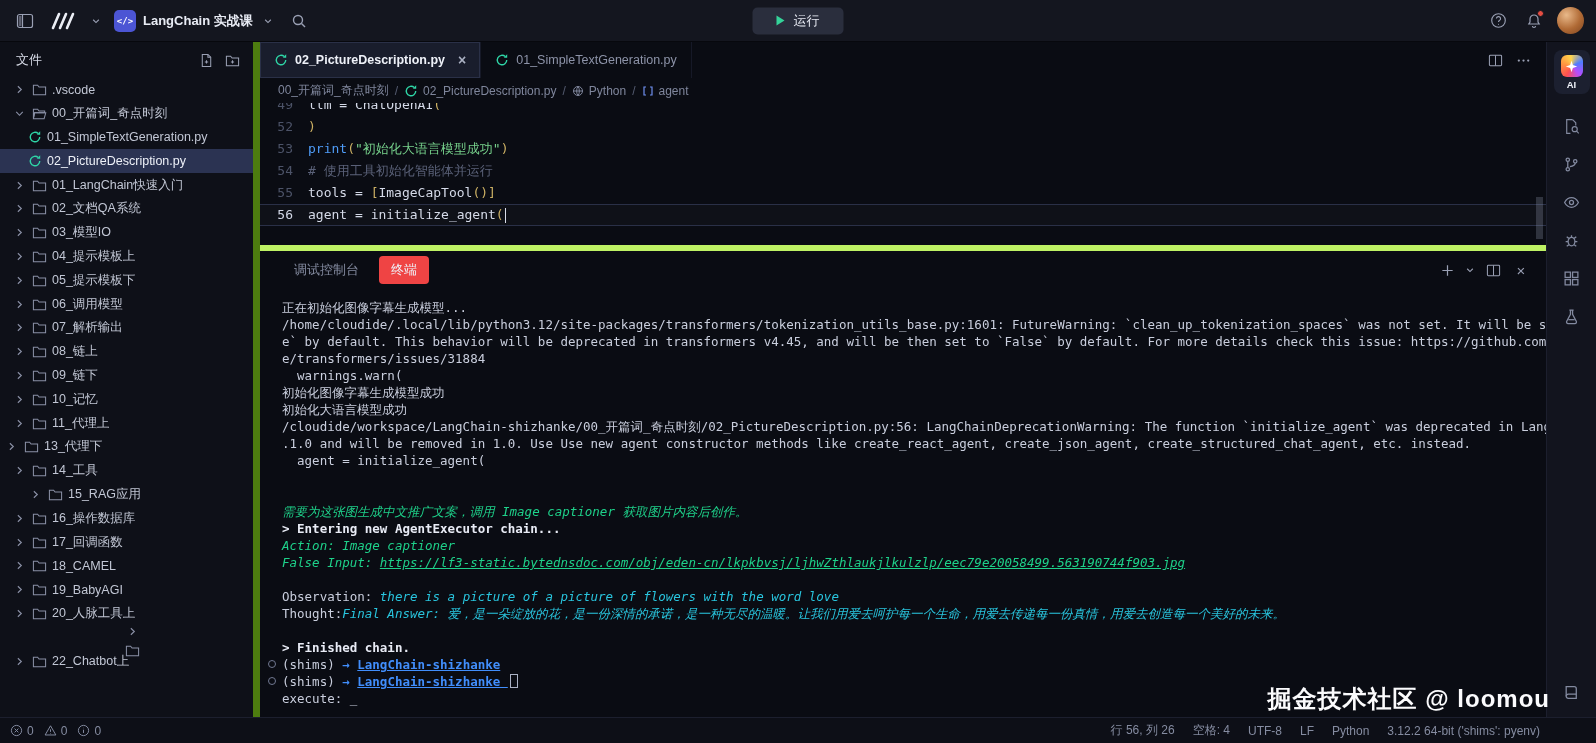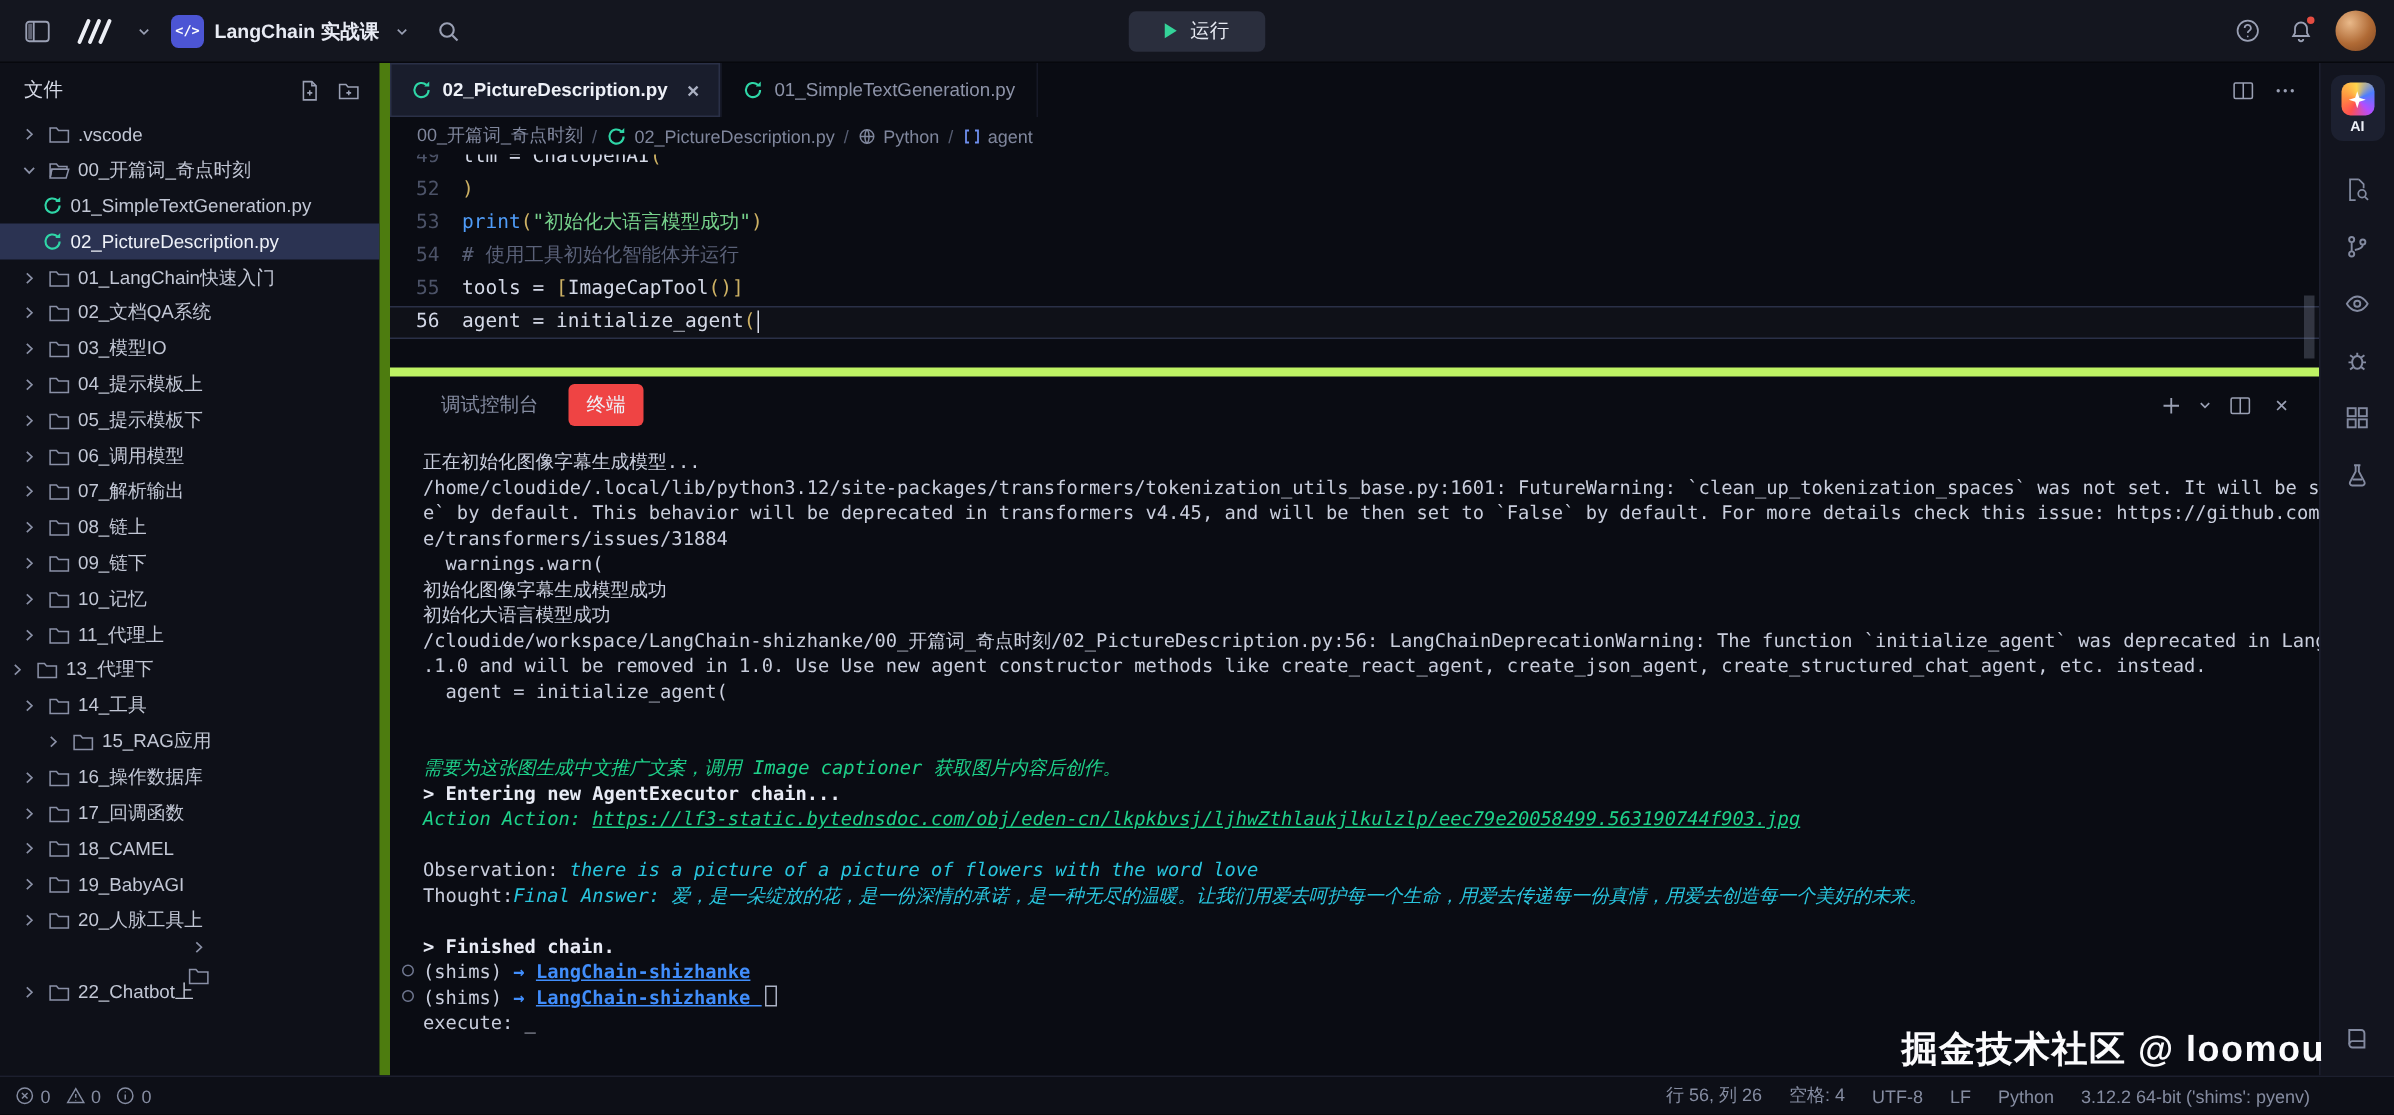--- a/index.html
+++ b/index.html
@@ -631,21 +631,22 @@
             <div class="t-line"><span class="c-fg">  warnings.warn(</span></div>
             <div class="t-line"><span class="c-fg">初始化图像字幕生成模型成功</span></div>
             <div class="t-line"><span class="c-fg">初始化大语言模型成功</span></div>
             <div class="t-line"><span class="c-fg">/cloudide/workspace/LangChain-shizhanke/00_开篇词_奇点时刻/02_PictureDescription.py:56: LangChainDeprecationWarning: The function `initialize_agent` was deprecated in LangChain 0</span></div>
             <div class="t-line"><span class="c-fg">.1.0 and will be removed in 1.0. Use Use new agent constructor methods like create_react_agent, create_json_agent, create_structured_chat_agent, etc. instead.</span></div>
             <div class="t-line"><span class="c-fg">  agent = initialize_agent(</span></div>
             <div class="t-line">&nbsp;</div>
             <div class="t-line">&nbsp;</div>
             <div class="t-line"><span class="c-green-i">需要为这张图生成中文推广文案，调用 Image captioner 获取图片内容后创作。</span></div>
             <div class="t-line"><span class="c-bold">&gt; Entering new AgentExecutor chain...</span></div>
-            <div class="t-line"><span class="c-green-i">Action Action: </span><span class="c-green-i-link">https://lf3-static.bytednsdoc.com/obj/eden-cn/lkpkbvsj/ljhwZthlaukjlkulzlp/eec79e20058499.563190744f903.jpg</span></div>
+            <div class="t-line"><span class="c-green-i">Action: Image captioner</span></div>
+            <div class="t-line"><span class="c-green-i">False Input: </span><span class="c-green-i-link">https://lf3-static.bytednsdoc.com/obj/eden-cn/lkpkbvsj/ljhwZthlaukjlkulzlp/eec79e20058499.563190744f903.jpg</span></div>
             <div class="t-line">&nbsp;</div>
             <div class="t-line"><span class="c-fg">Observation: </span><span class="c-cyan-i">there is a picture of a picture of flowers with the word love</span></div>
             <div class="t-line"><span class="c-fg">Thought:</span><span class="c-cyan-i">Final Answer: 爱，是一朵绽放的花，是一份深情的承诺，是一种无尽的温暖。让我们用爱去呵护每一个生命，用爱去传递每一份真情，用爱去创造每一个美好的未来。</span></div>
             <div class="t-line">&nbsp;</div>
             <div class="t-line"><span class="c-bold">&gt; Finished chain.</span></div>
             <div class="t-line"><span class="deco"></span><span class="c-fg">(shims) </span><span class="c-blue-b">→ </span><span class="c-blue-bu">LangChain-shizhanke</span></div>
             <div class="t-line"><span class="deco"></span><span class="c-fg">(shims) </span><span class="c-blue-b">→ </span><span class="c-blue-bu">LangChain-shizhanke </span><span class="term-cursor"></span></div>
             <div class="t-line"><span class="c-fg">execute: _</span></div>
           </div>
       </div>

